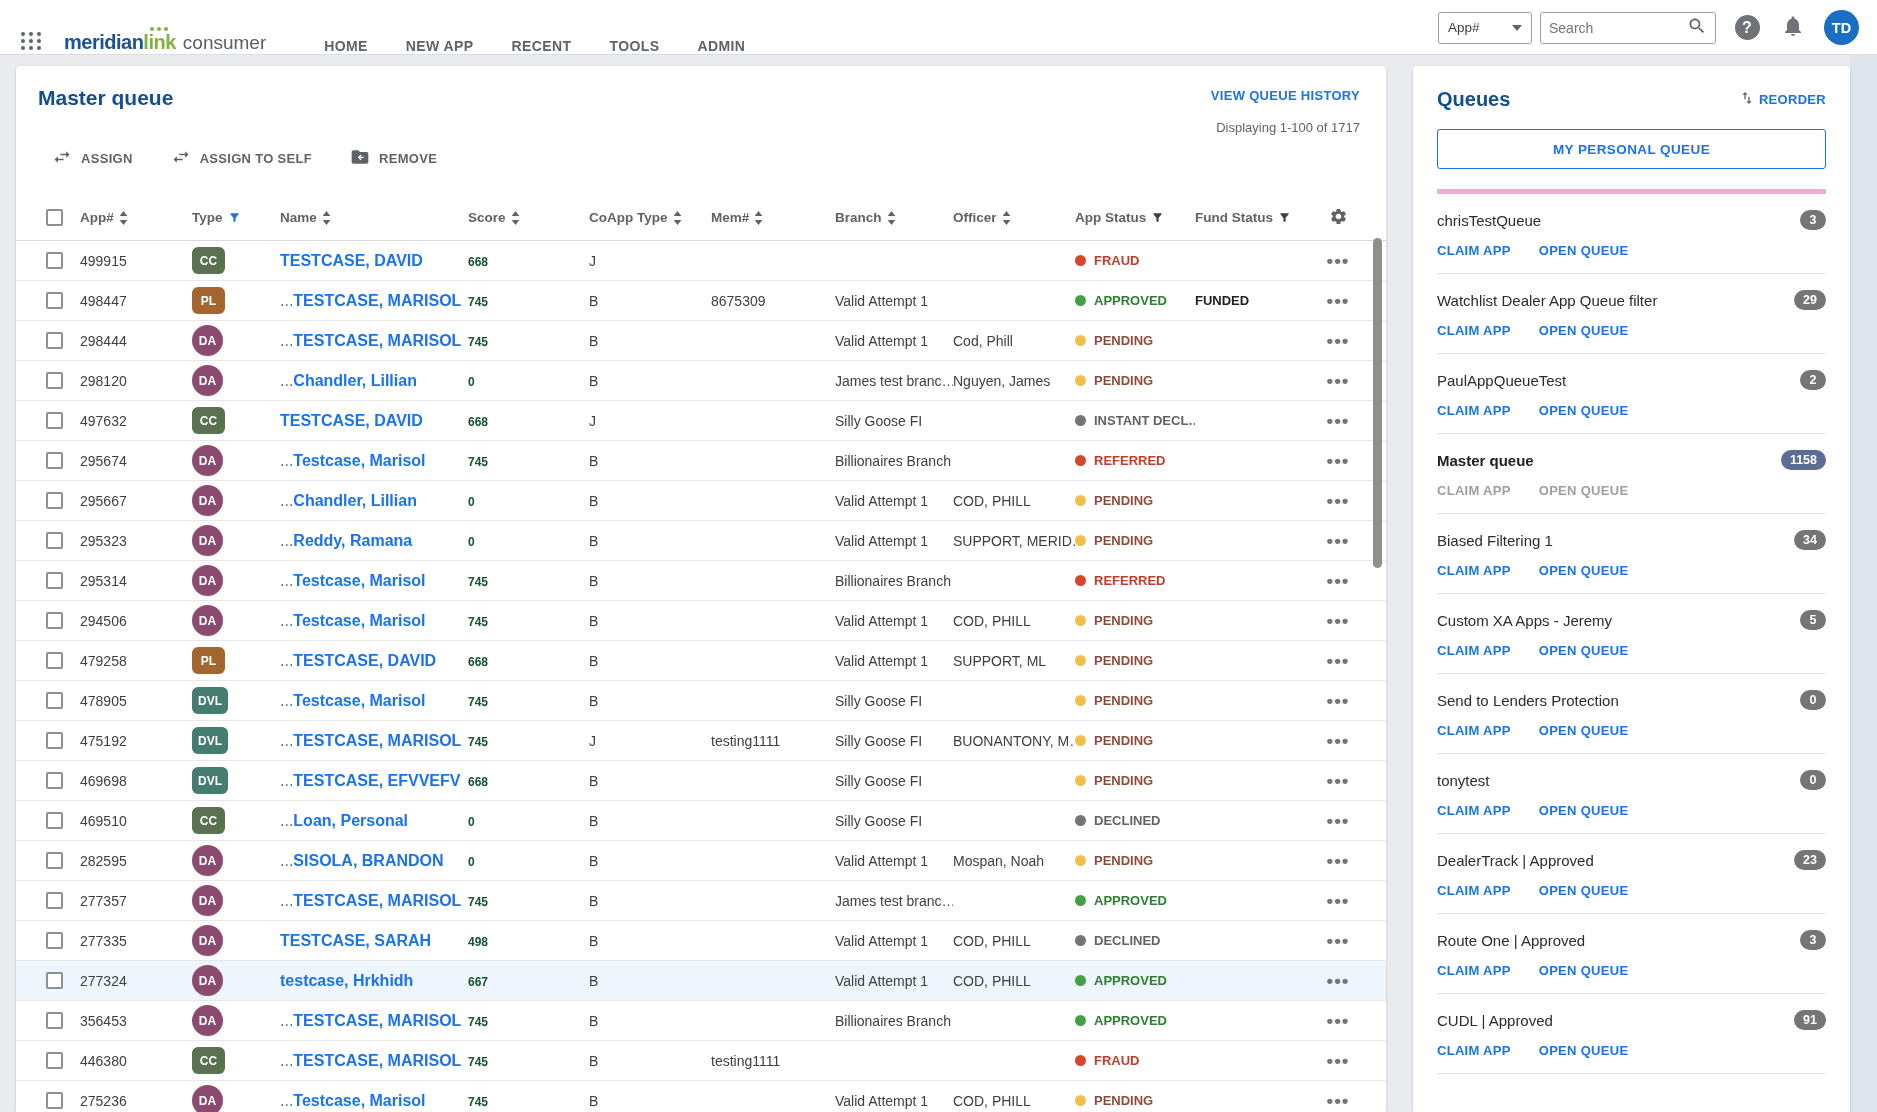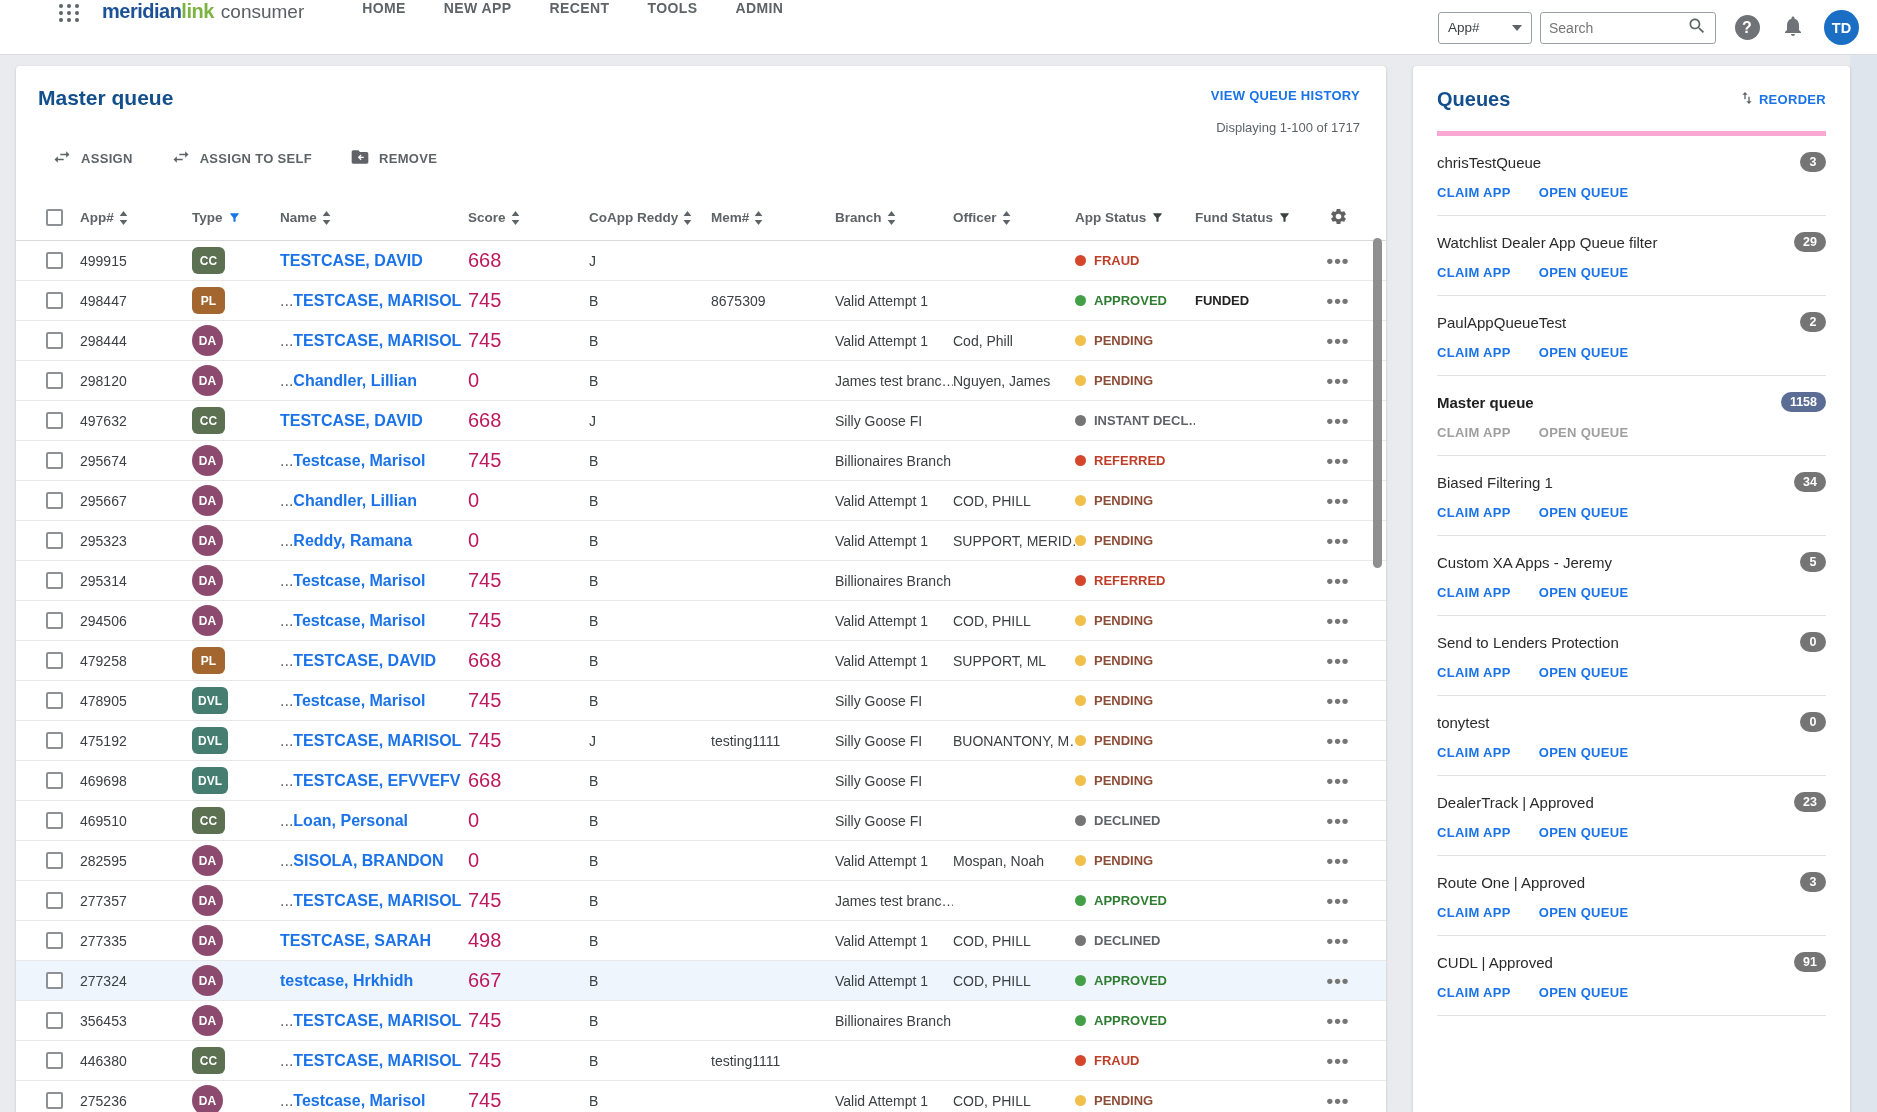--- a/index.html
+++ b/index.html
@@ -1,21 +1,21 @@
 <!DOCTYPE html>
 <html><head>
 <meta charset="utf-8">
 <style>
   * { margin:0; padding:0; box-sizing:border-box; }
   html,body { width:1877px; height:1112px; overflow:hidden;
     font-family:"Liberation Sans", sans-serif; background:#e9ebee; }
 
   
   .topbar { position:absolute; left:0; top:0; width:1877px; height:55px;
-    background:#fff; border-bottom:1px solid #dadce0; display:flex; align-items:flex-start; z-index:5;padding-left:38px; }
+    background:#fff; border-bottom:1px solid #dadce0; display:flex; align-items:flex-end; z-index:5; }
   .waffle { margin-left:18px; width:26px; height:26px; cursor:pointer; }
   .logo { margin-left:20px; position:relative; display:flex; align-items:baseline; white-space:nowrap; }
   .logo .p1 { font-size:20px; font-weight:bold; color:#1d5296; letter-spacing:-0.5px; }
   .logo .p2 { font-size:20px; font-weight:bold; color:#7cb342; letter-spacing:-0.5px; }
   .logo .p3 { font-size:19px; color:#5a5f63; margin-left:7px; }
   .logo-dots { position:absolute; top:-4px; left:86px; display:flex; gap:3px; }
   .logo-dots i { width:4px; height:4px; border-radius:50%; background:#7cb342; }
   .nav { display:flex; gap:38px; margin-left:58px; }
   .nav span { font-size:14px; font-weight:bold; color:#5f6368; letter-spacing:0.4px; cursor:pointer; }
   .top-right { position:absolute; right:18px; top:0; height:55px; display:flex; align-items:center; gap:16px; }
@@ -61,21 +61,21 @@
   .trow.hl { background:#eef5fc; }
   .checkbox { width:17px; height:17px; border:2px solid #8d9095; border-radius:2px; background:#fff;
     margin-left:10px; cursor:pointer; }
   .cell { font-size:14px; color:#3c4043; white-space:nowrap; overflow:hidden; }
   .badge { height:27px; min-width:33px; padding:0 6px; border-radius:6px; color:#fff;
     font-size:12px; font-weight:bold; display:inline-flex; align-items:center; justify-content:center; }
   .badge.round { border-radius:50%; width:31px; min-width:31px; height:31px; padding:0; }
   .name-cell { font-size:16px; white-space:nowrap; overflow:hidden; }
   .name-prefix { color:#5f6368; }
   .name-link { color:#1a73e8; font-weight:bold; cursor:pointer; }
-  .score-link { color:#be185d; font-weight:normal; font-size:20px; cursor:pointer; }
+  .score-link { color:#14532d; font-weight:bold; font-size:12px; cursor:pointer; }
   .status-cell { display:flex; align-items:center; gap:8px; overflow:hidden; }
   .status-dot { width:11px; height:11px; border-radius:50%; flex:none; }
   .status-label { font-size:13px; font-weight:bold; white-space:nowrap; }
   .fund-cell { font-size:13px; font-weight:bold; color:#212121; }
   .menu-btn { color:#757575; font-size:19px; font-weight:bold; letter-spacing:1px;
     text-align:center; cursor:pointer; line-height:12px; }
   .vthumb { position:absolute; right:4px; top:172px; width:9px; height:330px; background:#8f8f8f; border-radius:5px; }
 
   
   .q-head { display:flex; justify-content:space-between; align-items:center; padding:22px 24px 0 24px;gap:20px; }
@@ -231,21 +231,21 @@
       <div class="th">
         <span>Score</span>
         <span style="display: inline-flex;">
           <svg width="9" height="14" viewBox="0 0 9 14">
             <path d="M4.5 0l3.8 5H.7z" fill="#5f6368"></path>
             <path d="M4.5 14l3.8-5H.7z" fill="#5f6368"></path>
           </svg>
         </span>
       </div>
       <div class="th">
-        <span>CoApp Reddy</span>
+        <span>CoApp Type</span>
         <span style="display: inline-flex;">
           <svg width="9" height="14" viewBox="0 0 9 14">
             <path d="M4.5 0l3.8 5H.7z" fill="#5f6368"></path>
             <path d="M4.5 14l3.8-5H.7z" fill="#5f6368"></path>
           </svg>
         </span>
       </div>
       <div class="th">
         <span>Mem#</span>
         <span style="display: inline-flex;">
@@ -723,20 +723,21 @@
     <div class="q-title">Queues</div>
     <div class="reorder">
       <span>
         <svg width="16" height="16" viewBox="0 0 24 24" fill="#5f6368">
           <path d="M16 17.01V10h-2v7.01h-3L15 21l4-3.99h-3zM9 3L5 6.99h3V14h2V6.99h3L9 3z"></path>
         </svg>
       </span>
       <span class="link">REORDER</span>
     </div>
   </div>
+  <button class="personal-btn">MY PERSONAL QUEUE</button>
   <div class="q-list">
       <div class="q-item">
         <div class="q-row1">
           <span class="q-name">chrisTestQueue</span>
           <span class="q-badge" style="background: rgb(117, 117, 117);">3</span>
         </div>
         <div class="q-links">
           <span class="q-link">CLAIM APP</span>
           <span class="q-link">OPEN QUEUE</span>
         </div>

